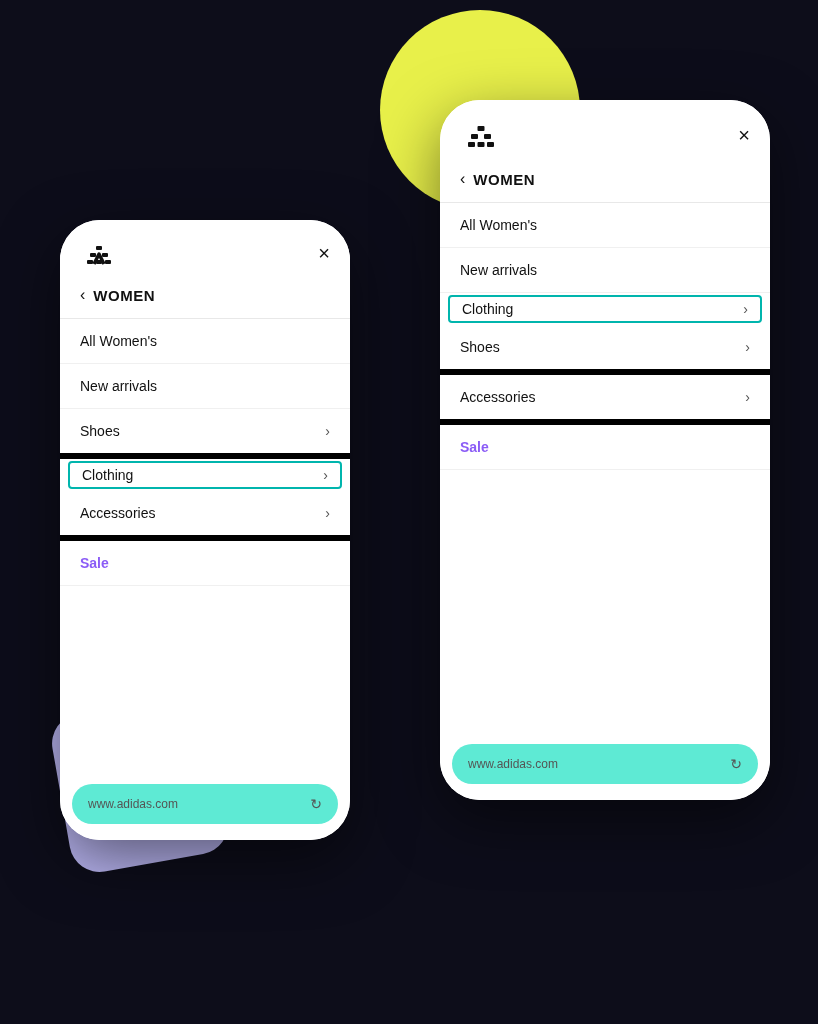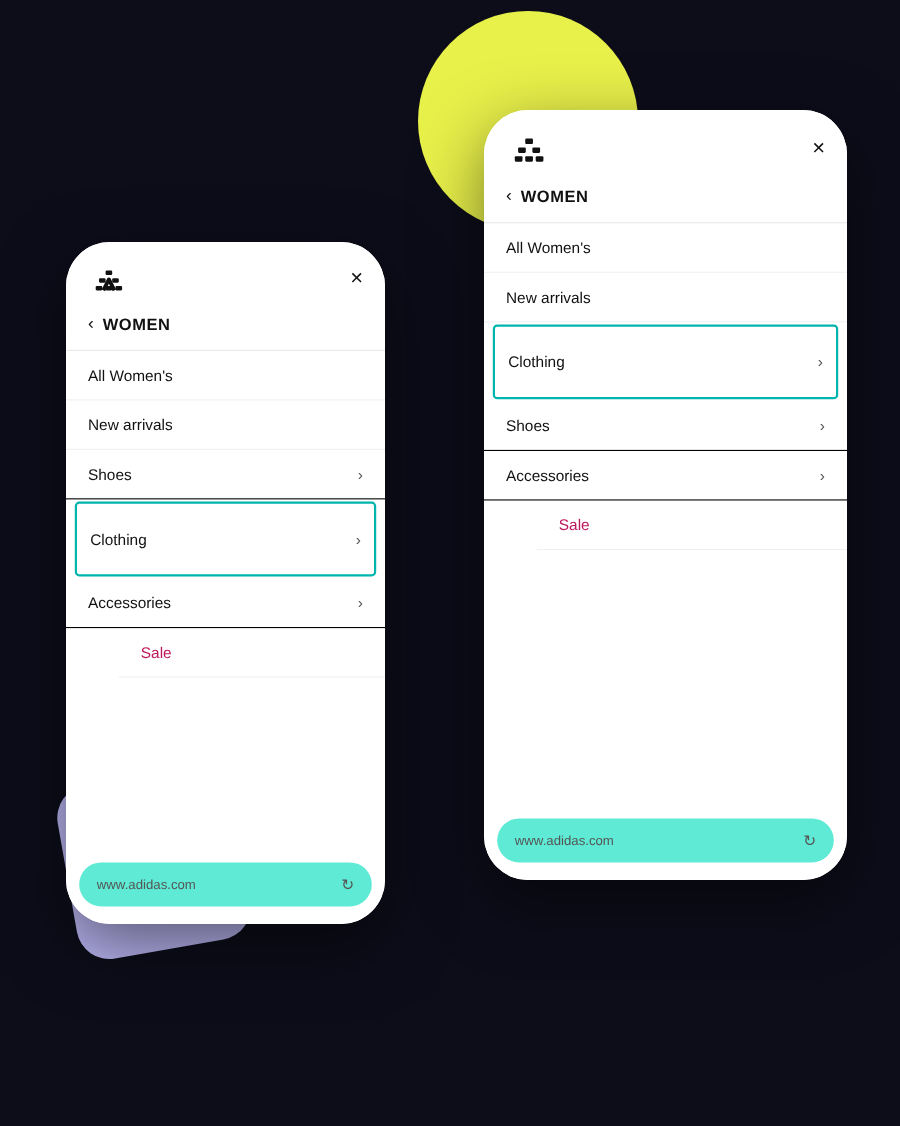--- a/index.html
+++ b/index.html
@@ -119,42 +119,41 @@
       flex: 1;
       display: flex;
       flex-direction: column;
     }
 
     .menu-item {
       display: flex;
       align-items: center;
       justify-content: space-between;
       padding: 14px 20px;
-      border-bottom: 1px solid #000000;
+      border-bottom: 6px solid #000000;
       cursor: pointer;
       font-size: 14px;
       color: #111;
       font-weight: 400;
     }
 
     .menu-item:last-child {
       border-bottom: none;
     }
 
     .menu-item.highlighted {
       border: 2px solid #00b5ad;
       border-radius: 4px;
       margin: 2px 8px;
-      padding: 24px 12px;
+      padding: 4px 12px;
     }
 
     .menu-item.sale {
-      color: #be185d;
-      font-weight: 400;
-      margin-left: 48px;
+      color: #8b5cf6;
+      font-weight: 700;
     }
 
     .menu-item.no-arrow {
       border-bottom: 1px solid #f0f0f0;
     }
 
     .chevron {
       font-size: 14px;
       color: #555;
     }

